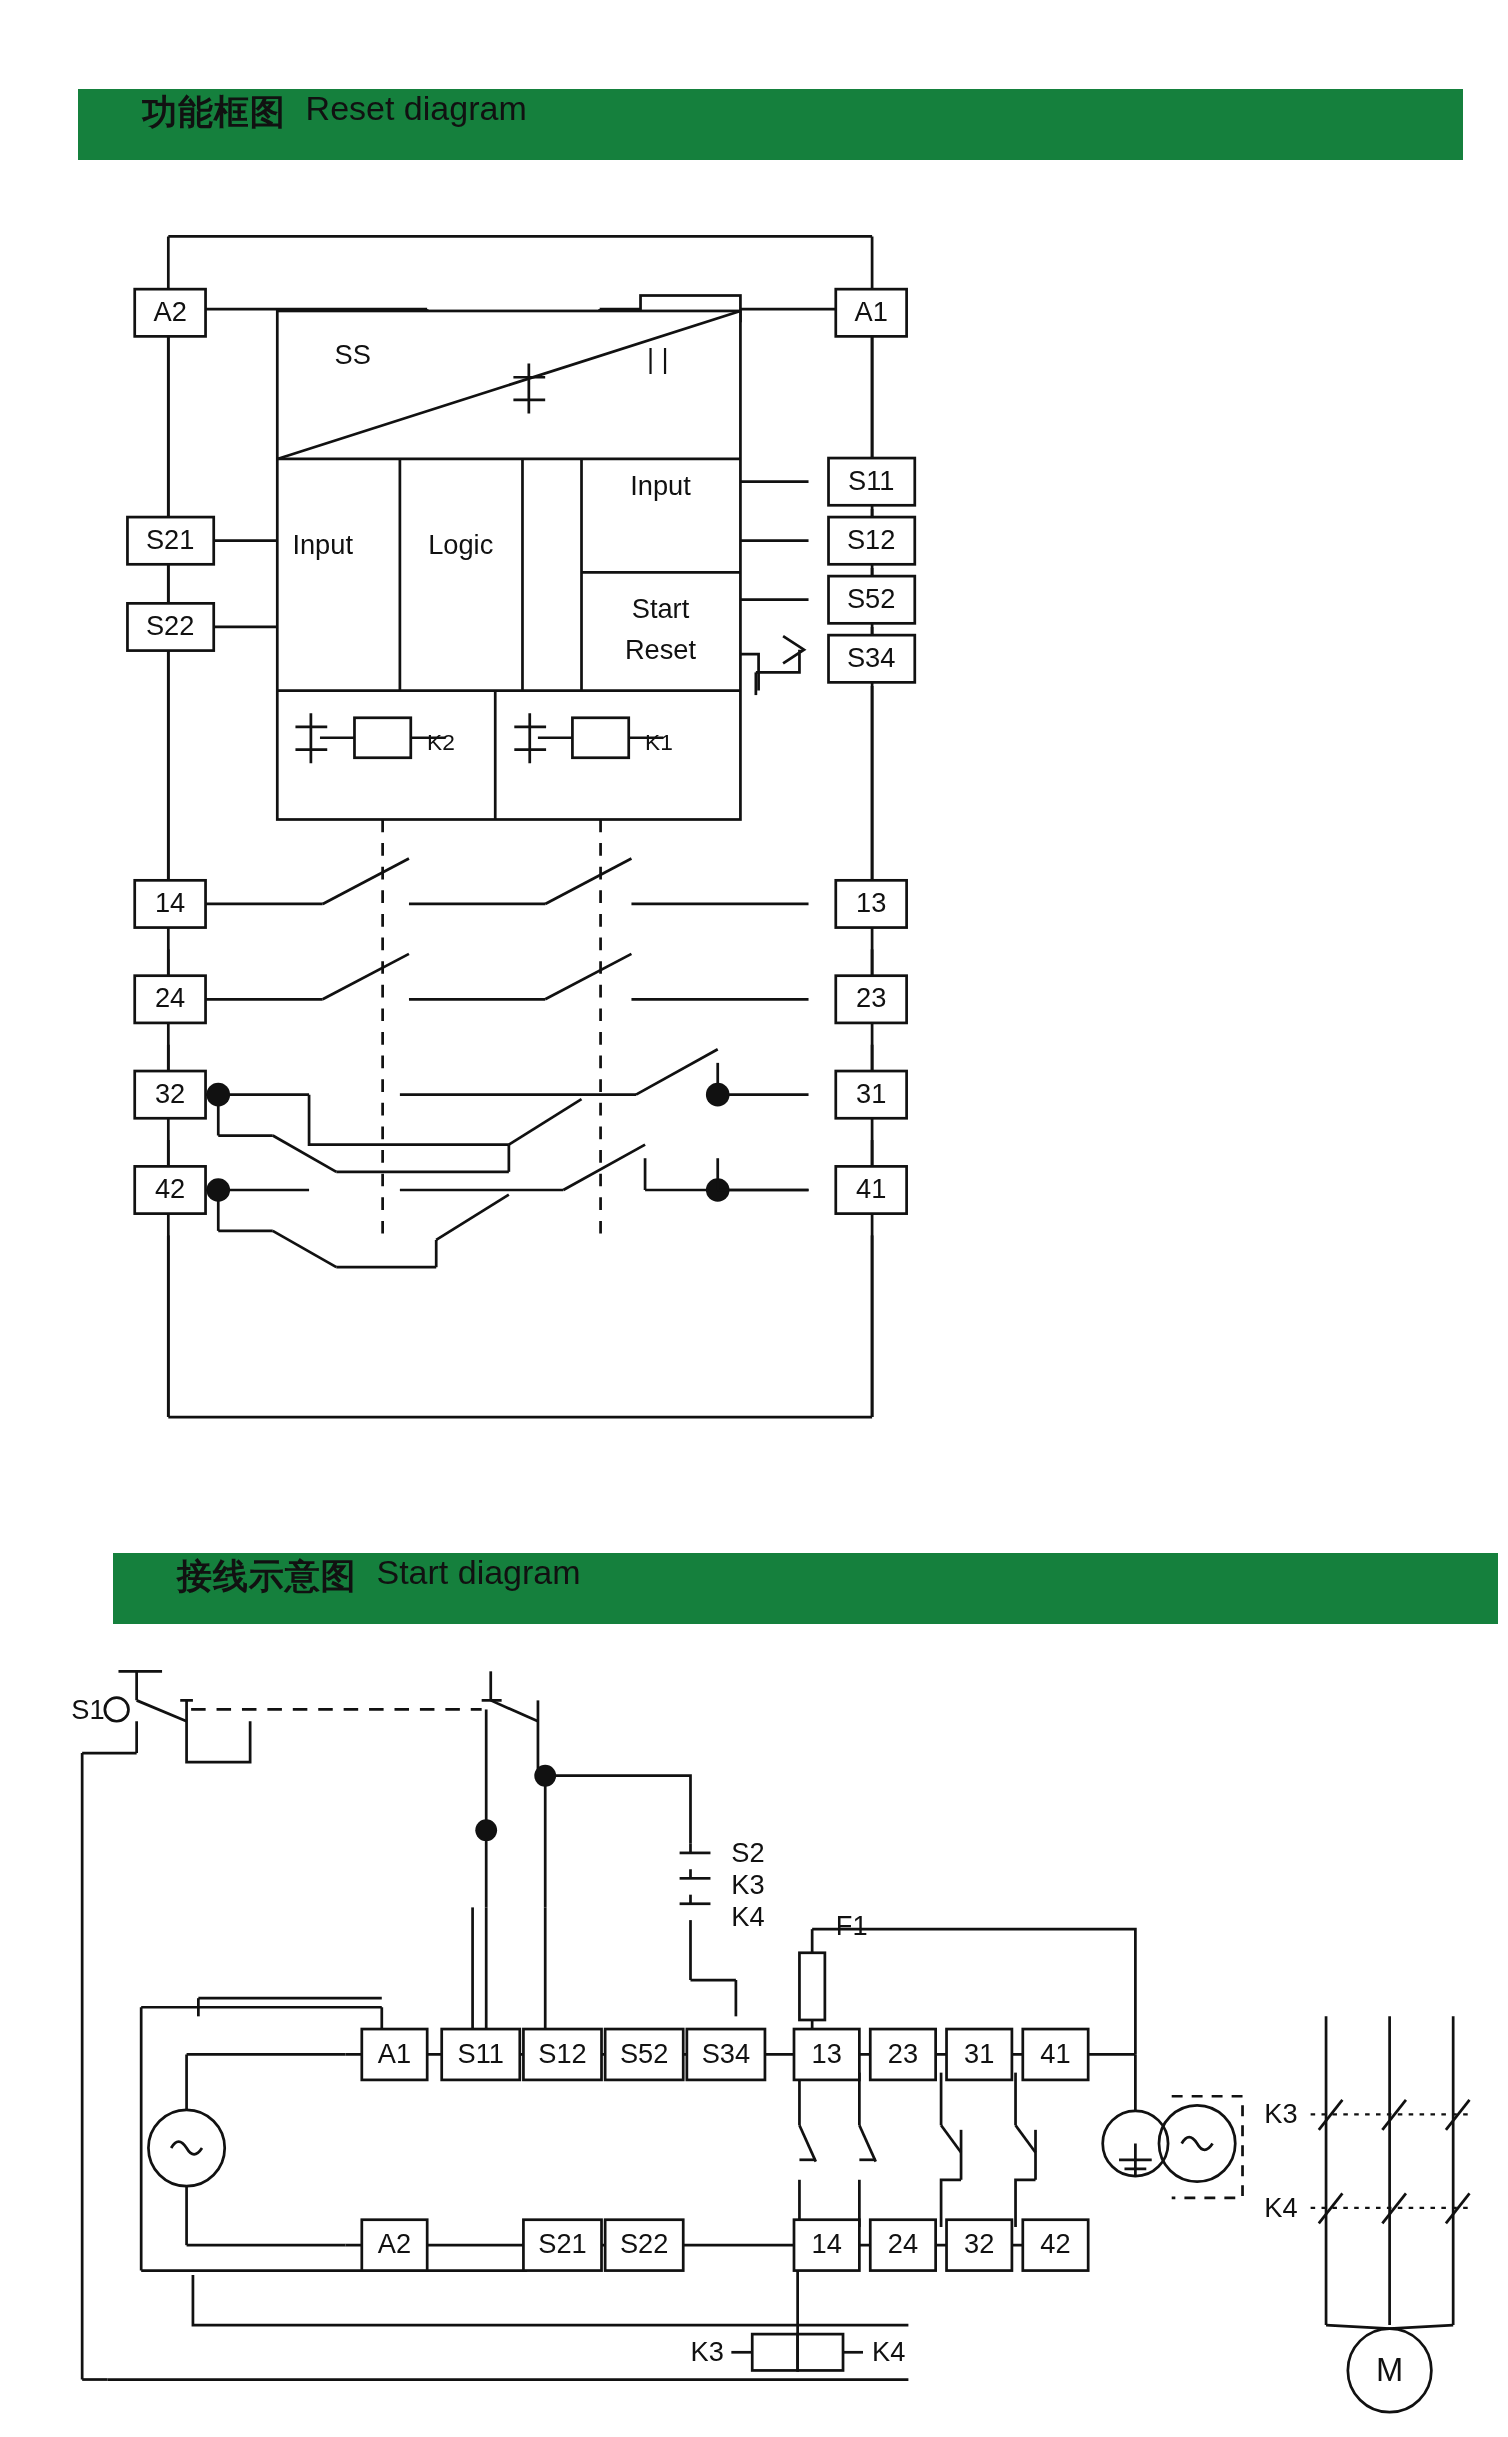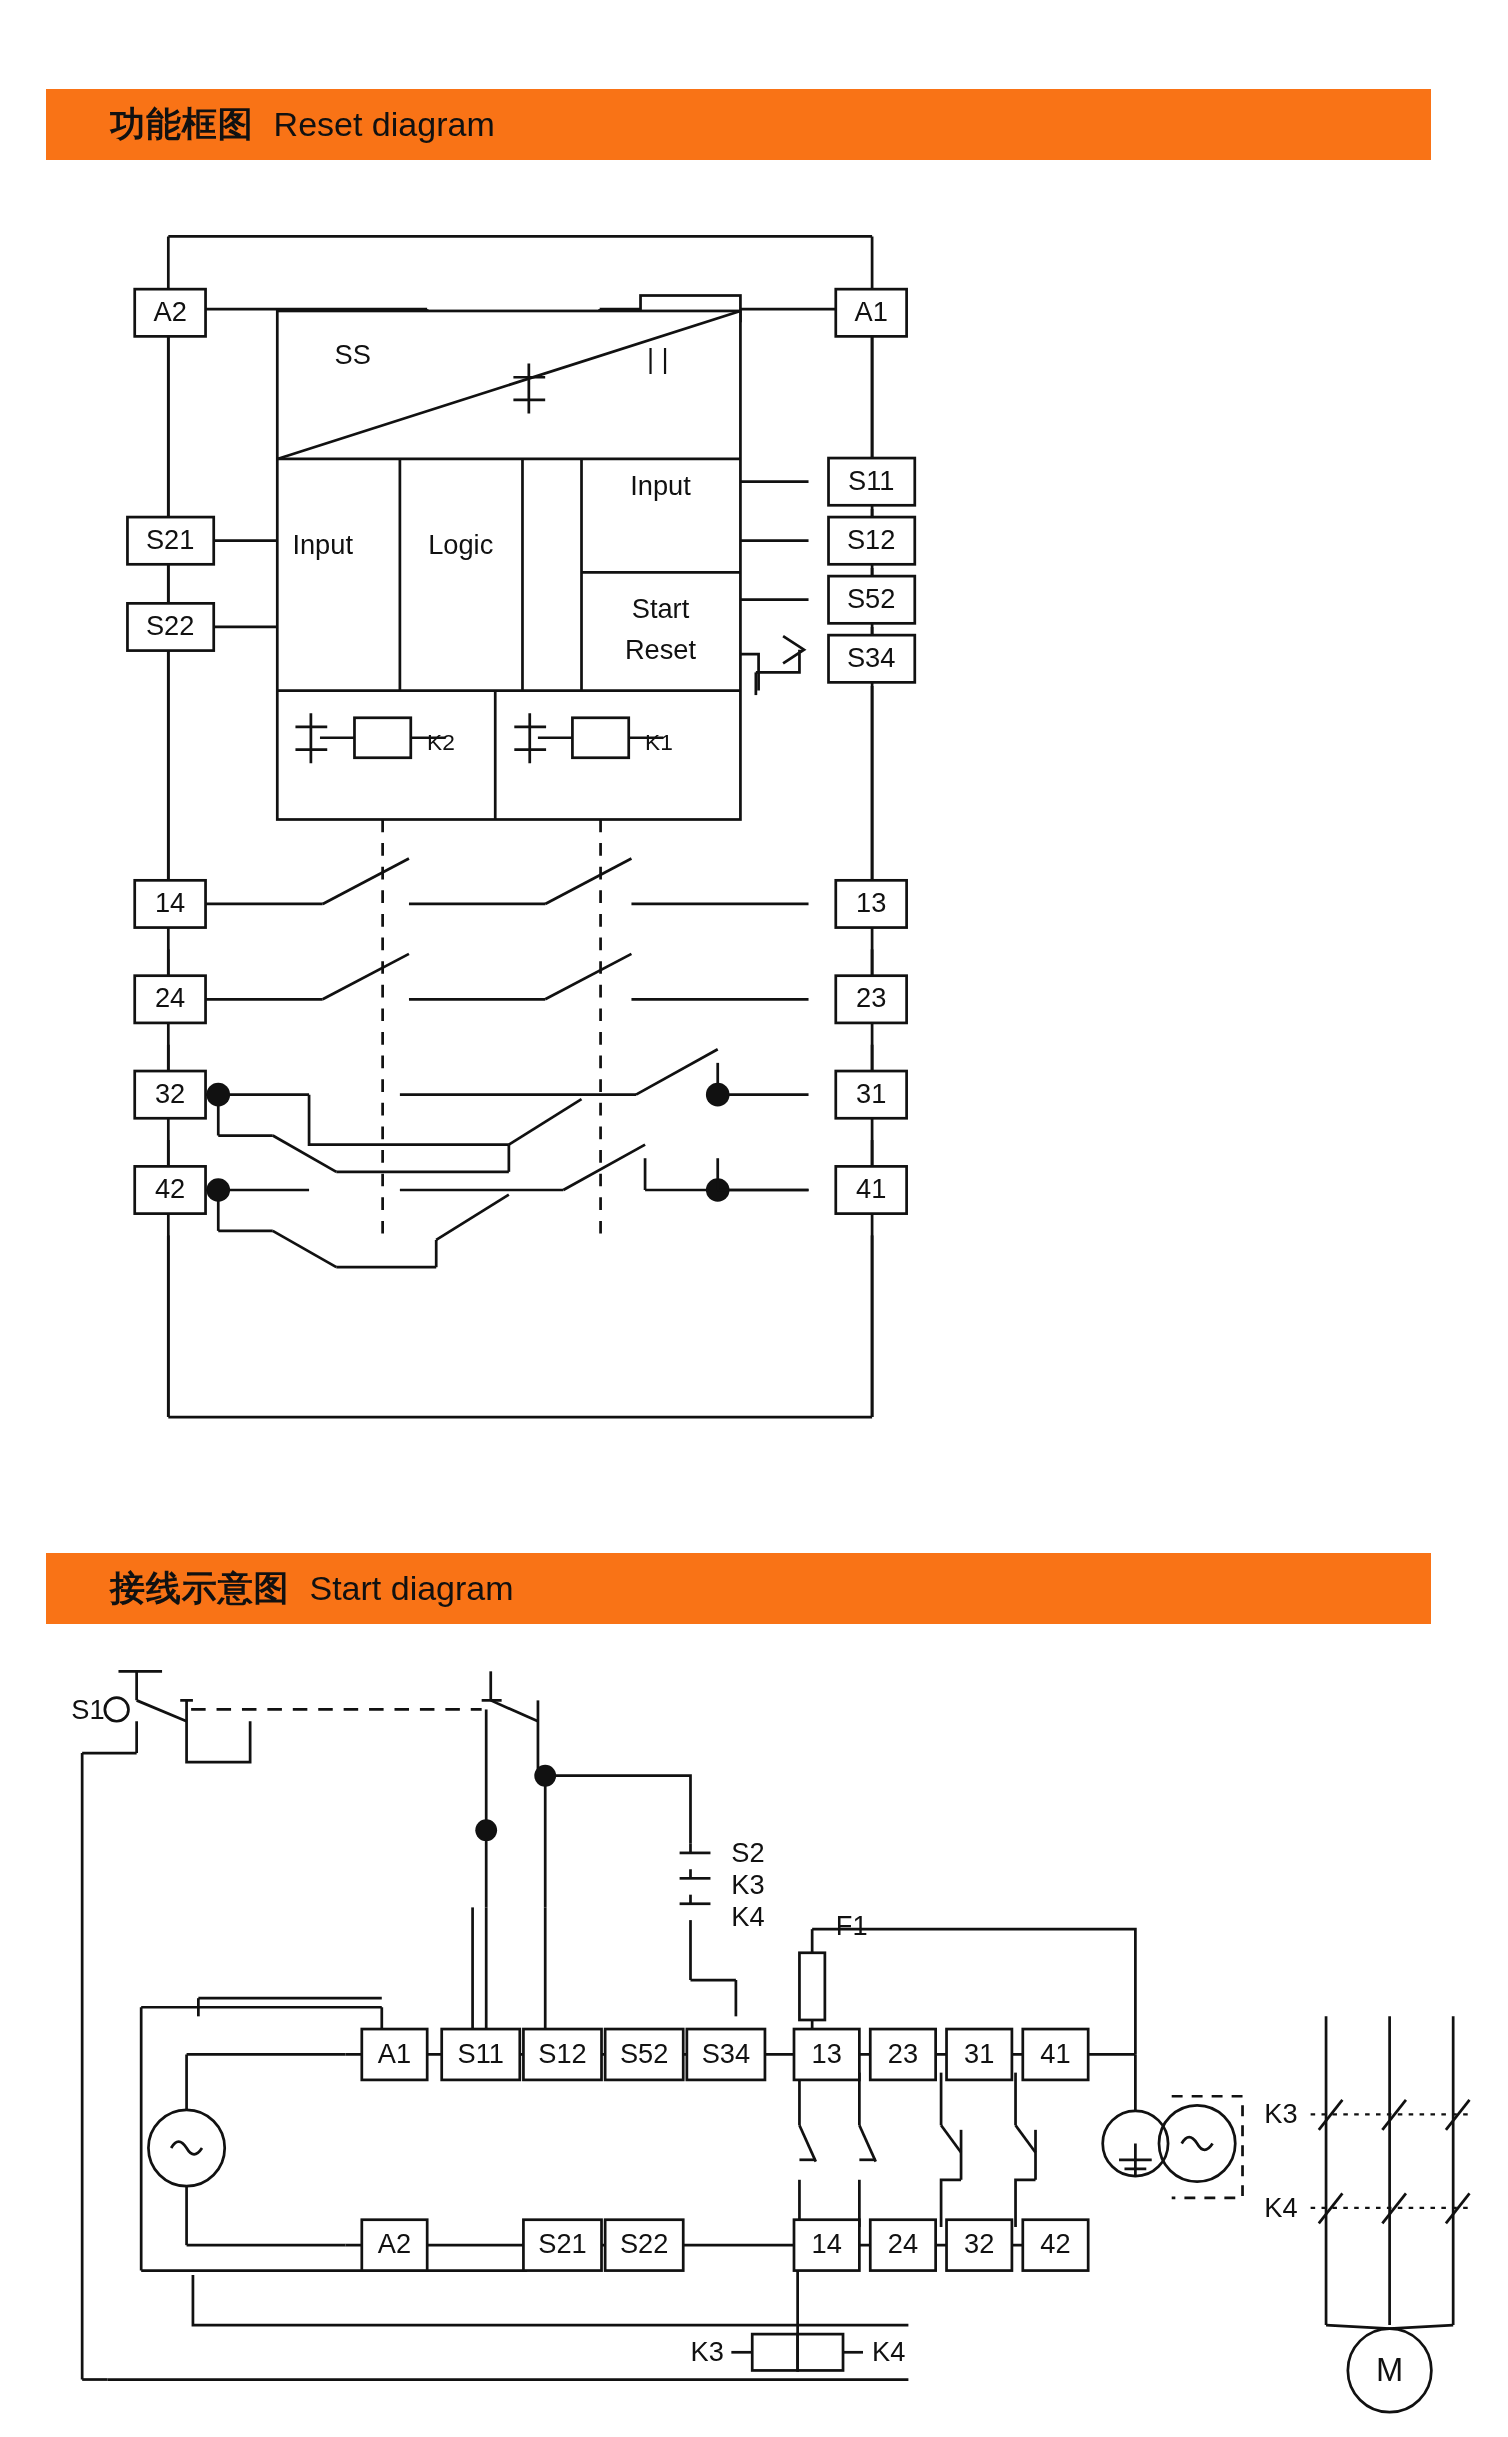--- a/index.html
+++ b/index.html
@@ -11,43 +11,42 @@
   .page {
     position: relative;
     width: 1509px;
     height: 2438px;
     background: #ffffff;
     overflow: hidden;
   }
   
   .sec-header {
     position: absolute;
-    left: 46px;
+    left: 78px;
     width: 1385px;
     height: 71px;
-    background: #f97316;
+    background: #15803d;
     display: flex;
-    align-items: center;
     padding-left: 64px;
   }
   .sec-header .cn {
     font-size: 35px;
     color: #111;
     letter-spacing: 0.9px;
     font-family: "DejaVu Sans", sans-serif;
     font-weight: 700;
   }
   .sec-header .en {
     font-size: 34px;
     color: #111;
     margin-left: 20px;
     font-family: "Liberation Sans", sans-serif;
   }
   #hdr-block { top: 89px; }
-  #hdr-wiring { top: 1553px; }
+  #hdr-wiring { top: 1553px; margin-left: 35px; }
 
   
   .diagram {
     position: absolute;
     left: 0;
     top: 0;
   }
   svg { display: block; }
   svg text {
     font-family: "Liberation Sans", sans-serif;

